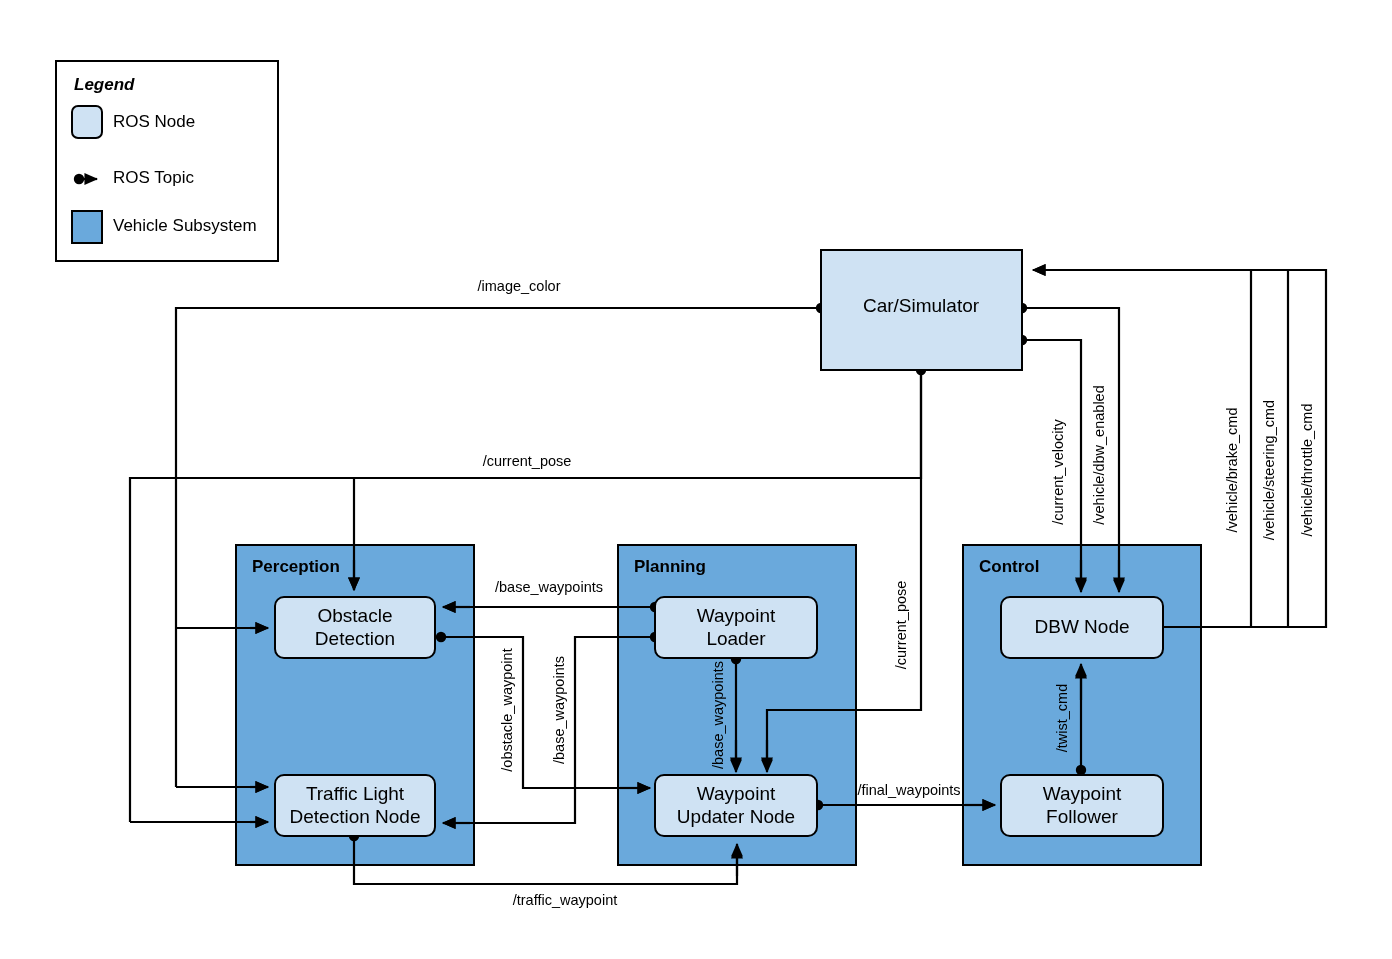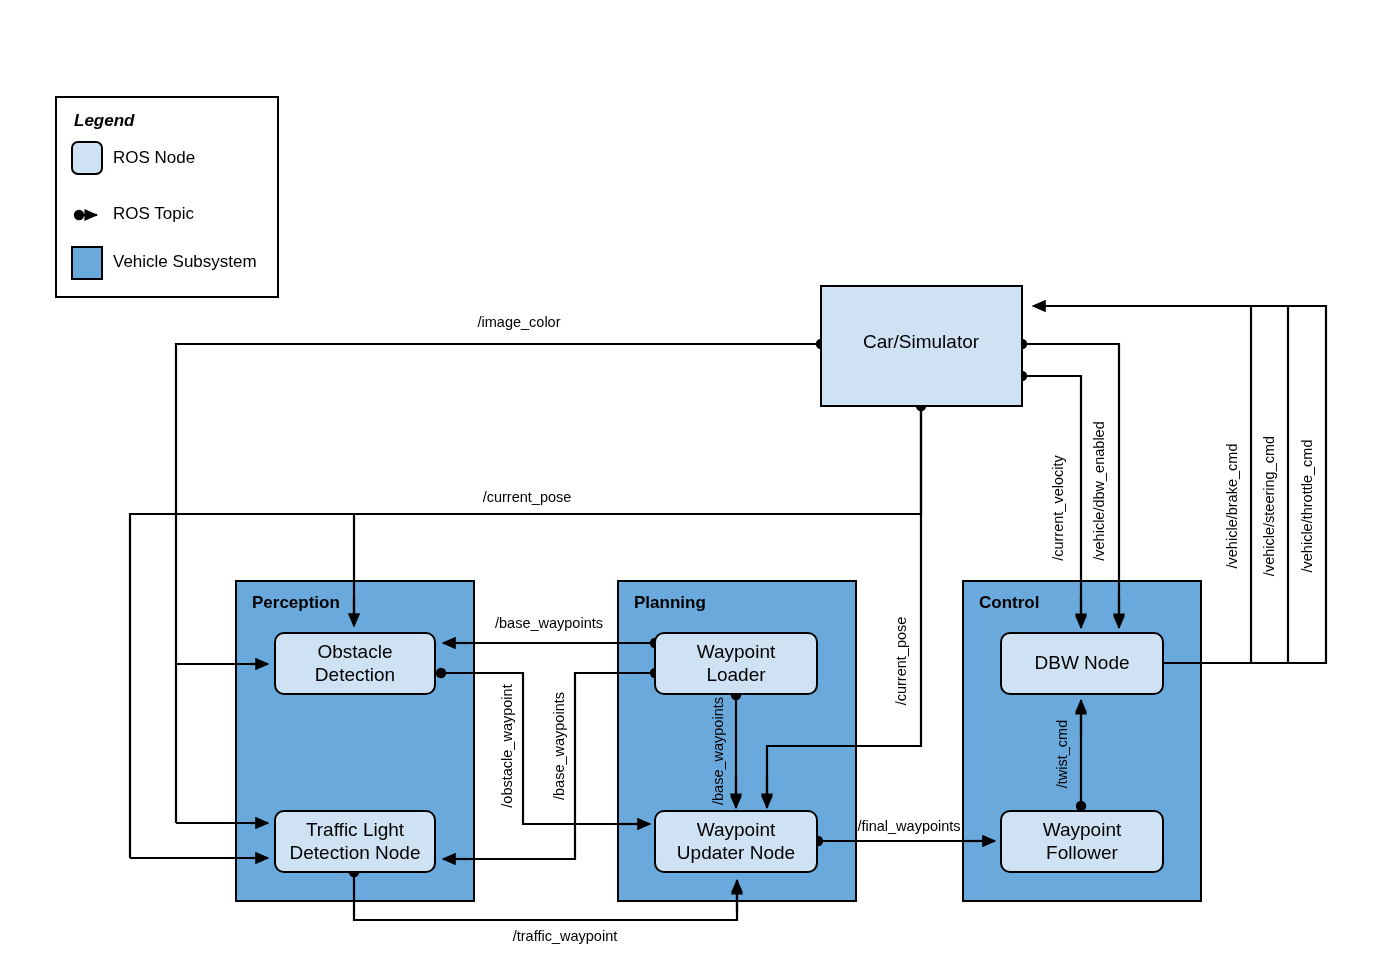--- a/index.html
+++ b/index.html
@@ -1,17 +1,17 @@
 <!DOCTYPE html>
 <html><head>
 <meta charset="utf-8">
 <style>
   html,body{margin:0;padding:0;background:#ffffff;}
   body{width:1392px;height:959px;font-family:"Liberation Sans",sans-serif;overflow:hidden;}
-  #stage{position:relative;width:1392px;height:762px;margin-top:36px;}
+  #stage{position:relative;width:1392px;height:762px;}
   svg{display:block;}
   .node-rect{fill:#cfe2f3;stroke:#000000;stroke-width:2;}
   .subsys-rect{fill:#6aa9dc;stroke:#000000;stroke-width:2;}
   .plain-rect{fill:#cfe2f3;stroke:#000000;stroke-width:2;}
   .legend-box{fill:#ffffff;stroke:#000000;stroke-width:2;}
   .wire{fill:none;stroke:#000000;stroke-width:2.2;stroke-linecap:butt;stroke-linejoin:miter;}
   .dot{fill:#000000;}
   .node-label{font-family:"Liberation Sans",sans-serif;font-size:19px;fill:#000;text-anchor:middle;dominant-baseline:middle;}
   .subsys-label{font-family:"Liberation Sans",sans-serif;font-size:17px;font-weight:bold;fill:#000;text-anchor:start;dominant-baseline:middle;}
   .topic-label{font-family:"Liberation Sans",sans-serif;font-size:14.5px;fill:#000;text-anchor:middle;dominant-baseline:middle;}

